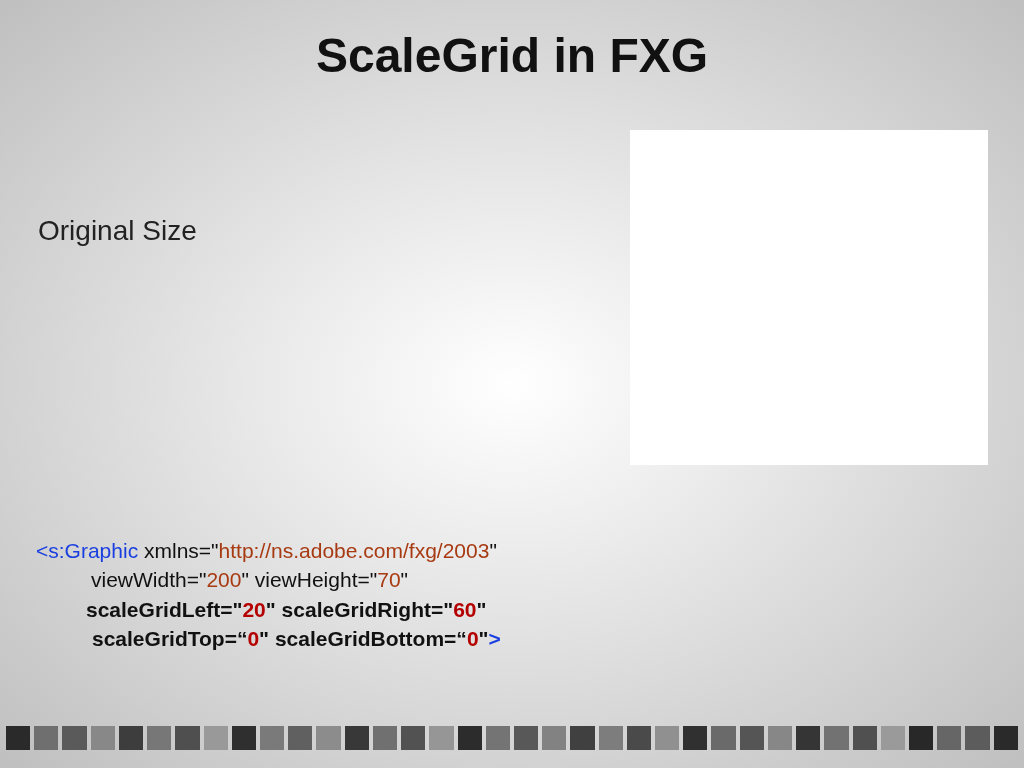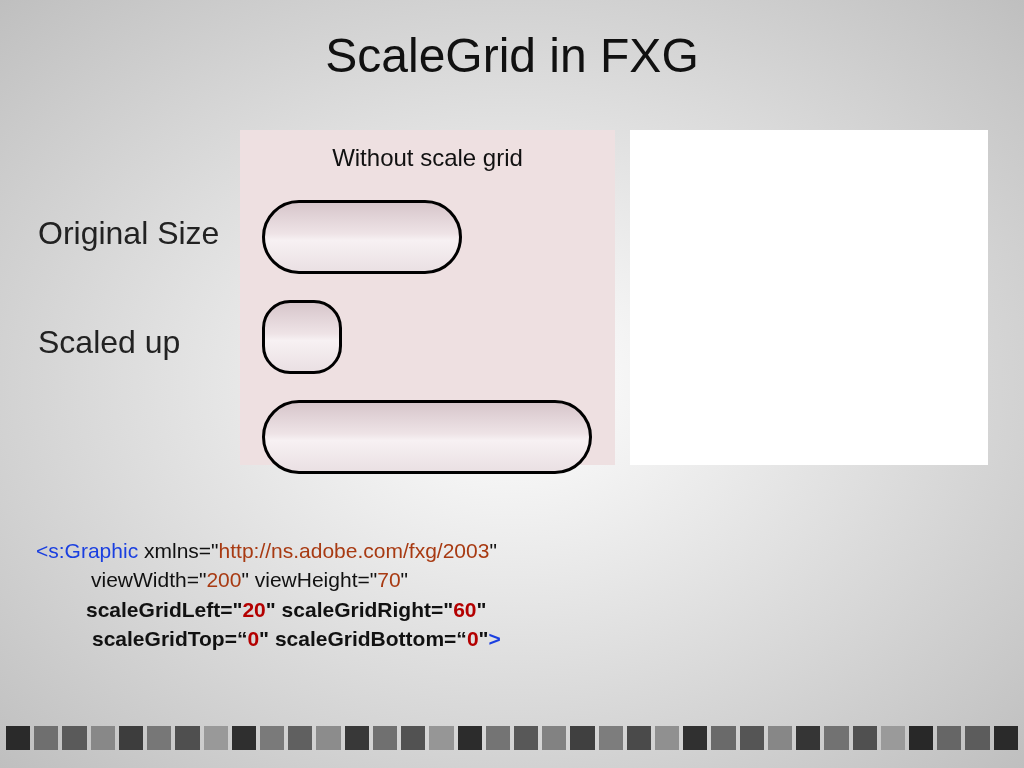--- a/index.html
+++ b/index.html
@@ -7,28 +7,28 @@
   .slide {
     width: 1024px; height: 768px;
     background: radial-gradient(ellipse at center, #ffffff 0%, #e9e9e9 35%, #bfbfbf 100%);
     position: relative;
   }
   .title {
     position: absolute;
     top: 28px; left: 0; width: 100%;
     text-align: center;
     font-size: 48px;
-    font-weight: 400;
+    font-weight: 700;
     color: #111;
   }
   .labels {
     position: absolute;
     left: 38px;
     top: 215px;
-    font-size: 32px;
+    font-size: 28px;
     color: #222;
   }
   .labels div { margin-bottom: 72px; }
   .panel-left {
     position: absolute;
     left: 240px; top: 130px;
     width: 375px; height: 335px;
     background: #eee0e1;
   }
   .panel-right {
@@ -82,29 +82,22 @@
 </style>
 </head>
 <body>
 
 <div class="slide">
 
   <div class="title">ScaleGrid in FXG</div>
 
   <div class="labels">
     <div>Original Size</div>
-    <div>Scaled up</div>
   </div>
 
-  <div class="panel-left">
-    <div class="panel-title">Without scale grid</div>
-    <div class="pill pill1"></div>
-    <div class="pill pill2"></div>
-    <div class="pill pill3"></div>
-  </div>
 
   <div class="panel-right"></div>
 
   <div class="code">
     <div class="line1">
       <span class="blue">&lt;s:Graphic</span><span> xmlns="</span><span class="brown">http://ns.adobe.com/fxg/2003</span><span>"</span>
     </div>
     <div class="line2">
       <span>viewWidth="</span><span class="brown">200</span><span>" viewHeight="</span><span class="brown">70</span><span>"</span>
     </div>

